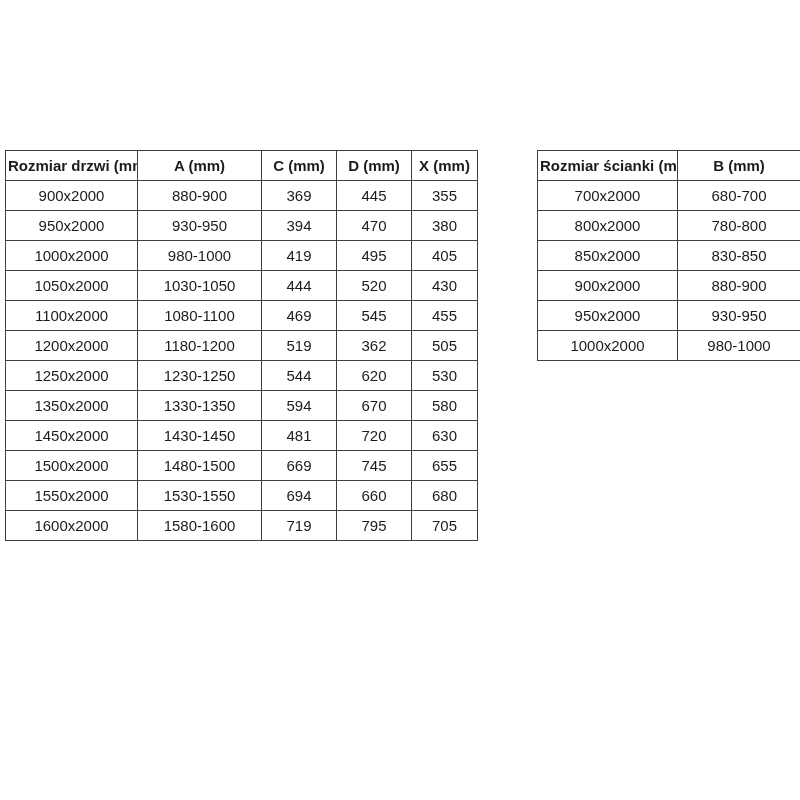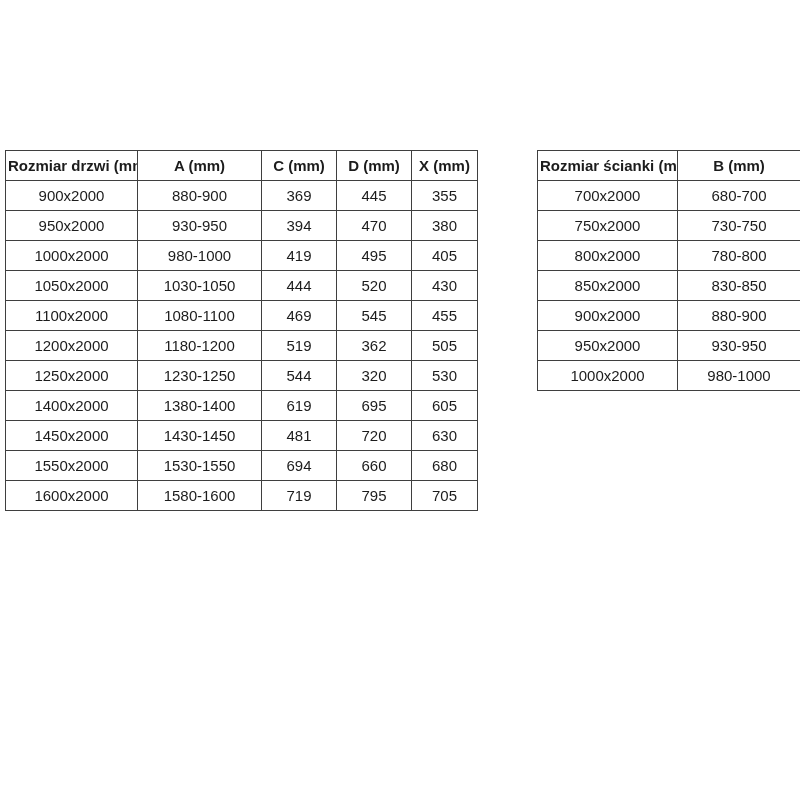--- a/index.html
+++ b/index.html
@@ -105,36 +105,43 @@
           <td>1200x2000</td>
           <td>1180-1200</td>
           <td>519</td>
           <td>362</td>
           <td>505</td>
         </tr>
         <tr>
           <td>1250x2000</td>
           <td>1230-1250</td>
           <td>544</td>
-          <td>320</td>
+          <td>620</td>
           <td>530</td>
         </tr>
         <tr>
-          <td>1400x2000</td>
-          <td>1380-1400</td>
-          <td>619</td>
-          <td>695</td>
-          <td>605</td>
+          <td>1350x2000</td>
+          <td>1330-1350</td>
+          <td>594</td>
+          <td>670</td>
+          <td>580</td>
         </tr>
         <tr>
           <td>1450x2000</td>
           <td>1430-1450</td>
           <td>481</td>
           <td>720</td>
           <td>630</td>
+        </tr>
+        <tr>
+          <td>1500x2000</td>
+          <td>1480-1500</td>
+          <td>669</td>
+          <td>745</td>
+          <td>655</td>
         </tr>
         <tr>
           <td>1550x2000</td>
           <td>1530-1550</td>
           <td>694</td>
           <td>660</td>
           <td>680</td>
         </tr>
         <tr>
           <td>1600x2000</td>
@@ -155,24 +162,20 @@
           <th>Rozmiar ścianki (mm)</th>
           <th>B (mm)</th>
         </tr>
       </thead>
       <tbody>
         <tr>
           <td>700x2000</td>
           <td>680-700</td>
         </tr>
         <tr>
-          <td>750x2000</td>
-          <td>730-750</td>
-        </tr>
-        <tr>
           <td>800x2000</td>
           <td>780-800</td>
         </tr>
         <tr>
           <td>850x2000</td>
           <td>830-850</td>
         </tr>
         <tr>
           <td>900x2000</td>
           <td>880-900</td>

